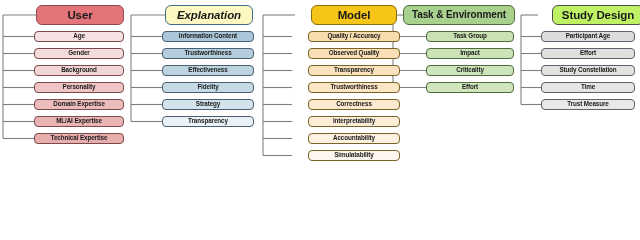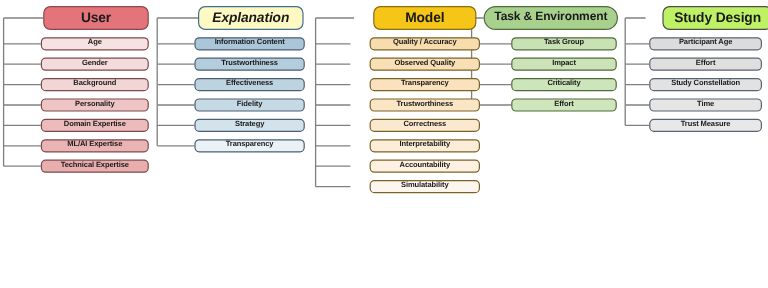--- a/index.html
+++ b/index.html
@@ -76,21 +76,21 @@
   }
 
   
   .col-user .node.child   { border-color: #7b4a4d; }
   .col-user .node.header  { border-color: #8c4a4d; }
   .col-expl .node.child   { border-color: #4a5f73; }
   .col-expl .node.header  { border-color: #3f6f91; }
   .col-model .node.child  { border-color: #7a6327; }
   .col-model .node.header { border-color: #8a6d10; }
   .col-task .node.child   { border-color: #4f6b3c; }
-  .col-task .node.header  { border-color: #4f6b3c; border-radius: 10px; }
+  .col-task .node.header  { border-color: #4f6b3c; }
   .col-study .node.child  { border-color: #5a6470; }
   .col-study .node.header { border-color: #4d4d4d; }
   .col-study .node.header { color: #1a1a1a; }
 </style>
 </head>
 <body>
 
 <div id="diagram">
     <svg class="connectors" width="640" height="172" viewBox="0 0 640 172">
       <line x1="3" y1="36.5" x2="34" y2="36.5"></line>

